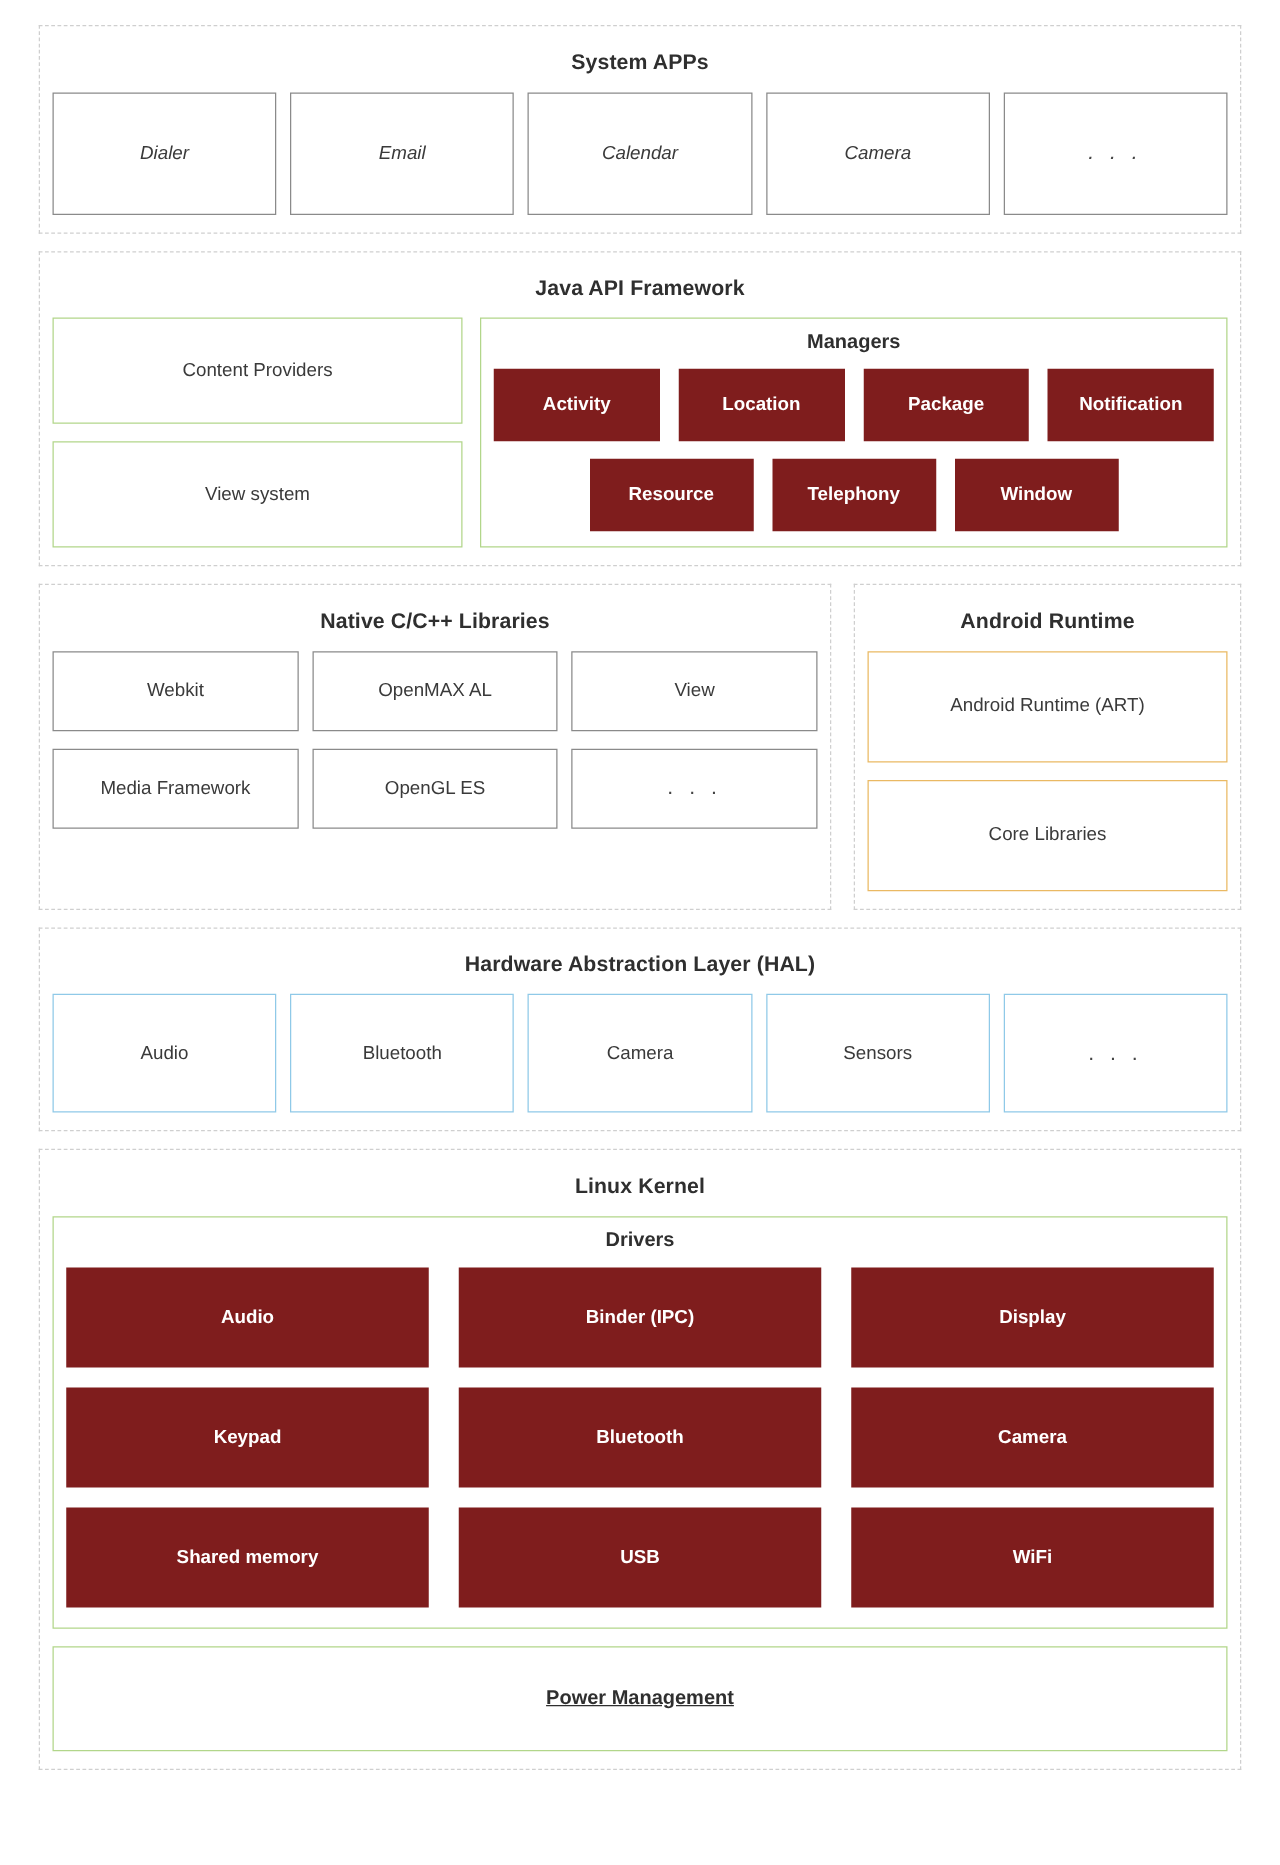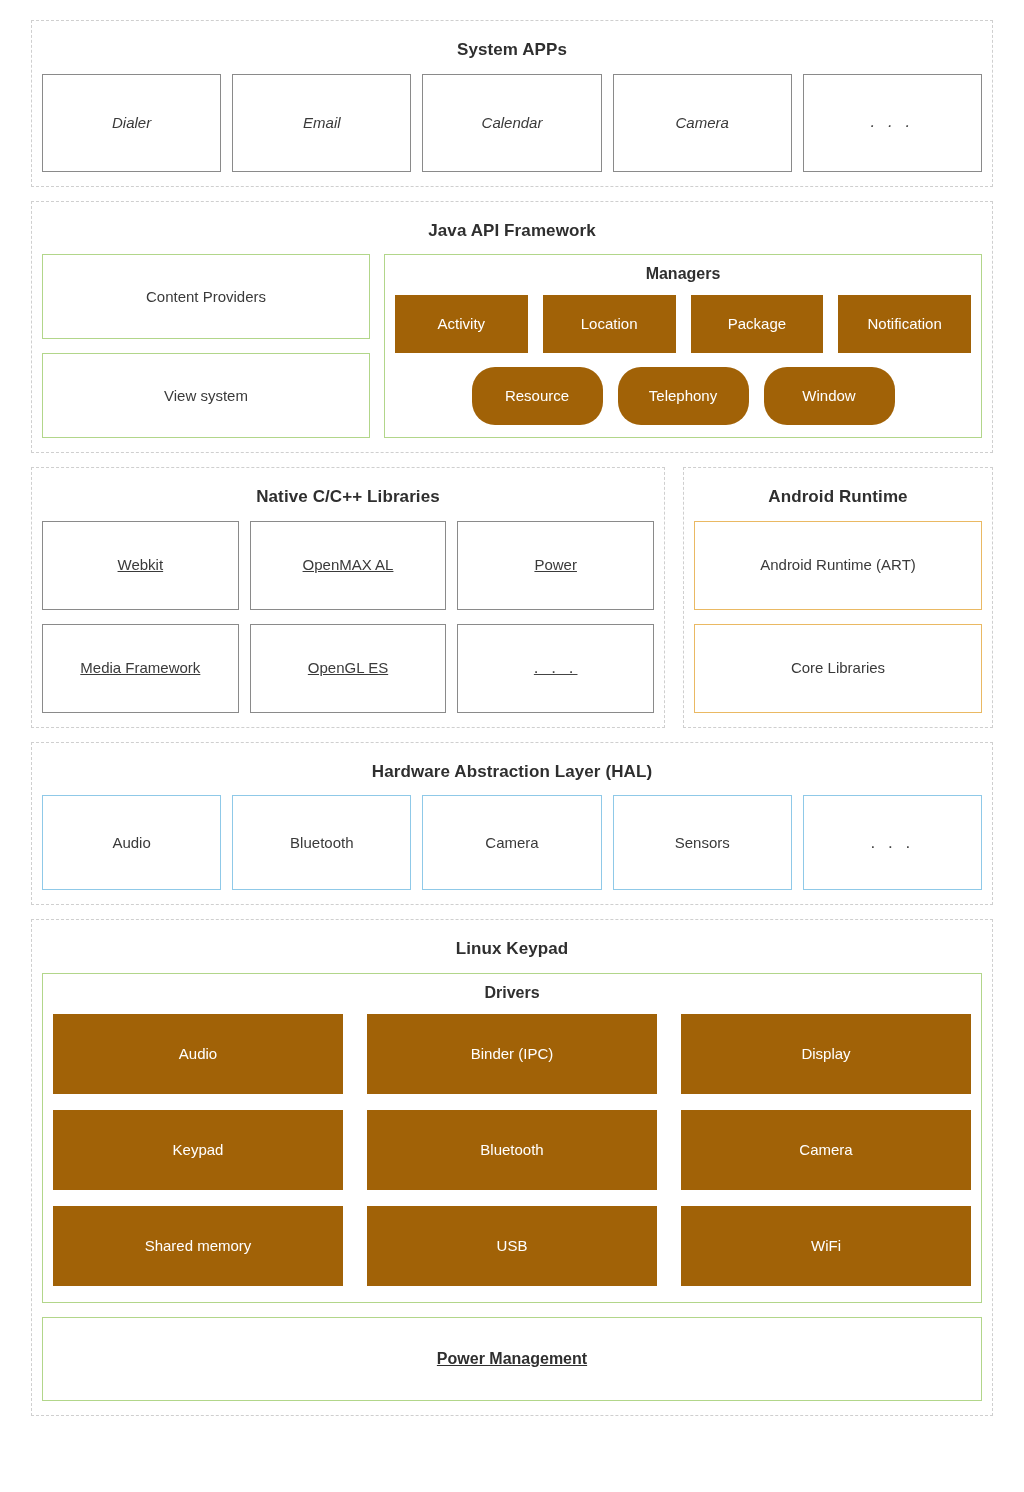--- a/index.html
+++ b/index.html
@@ -69,23 +69,24 @@
     color: #3a3a3a;
     background: #ffffff;
     line-height: 1.2;
     padding: 4px 6px;
   }
   .box-gray   { border: 1.2px solid #8a8a8a; }
   .box-green  { border: 1.2px solid #b2d68a; }
   .box-orange { border: 1.2px solid #eab963; }
   .box-blue   { border: 1.2px solid #8fc9e8; }
   .box-fill-green {
-    background: #a16207;
+    background: #7f1d1d;
     border: none;
     color: #ffffff;
+    font-weight: bold;
   }
   .ellipsis {
     letter-spacing: 4px;
     font-size: 17px;
     color: #444;
   }
 
   
   #system-apps .row .box { height: 98px; font-style: italic; }
 
@@ -105,38 +106,38 @@
   #java-api .managers {
     flex: 1 1 auto;
     border: 1.2px solid #b2d68a;
     padding: 0 10px 12px 10px;
     display: flex;
     flex-direction: column;
   }
   #java-api .managers .row { gap: 15px; }
   #java-api .managers .mrow1 .box { height: 58px; }
   #java-api .managers .mrow2 { margin-top: 14px; }
-  #java-api .managers .mrow2 .box { height: 58px; flex: 0 0 131px; border-radius: 23px; }
+  #java-api .managers .mrow2 .box { height: 58px; flex: 0 0 131px; }
   #java-api .managers .box { font-size: 15px; }
 
   
   #mid-row {
     display: flex;
     gap: 18px;
     margin-bottom: 14px;
   }
   #native-libs {
     flex: 0 0 634px;
     margin-bottom: 0;
   }
   #android-runtime {
     flex: 1 1 auto;
     margin-bottom: 0;
   }
-  #native-libs .row .box { height: 89px; text-decoration: underline; }
+  #native-libs .row .box { height: 64px; }
   #native-libs .row + .row { margin-top: 14px; }
   #android-runtime .box { height: 89px; }
   #android-runtime .box + .box { margin-top: 14px; text-align: center; }
 
   
   #hal .row .box { height: 95px; }
 
   
   #linux-kernel .drivers {
     border: 1.2px solid #b2d68a;
@@ -203,21 +204,21 @@
     </div>
   </div>
 
   <div id="mid-row">
 
     <div class="section" id="native-libs">
       <div class="section-title">Native C/C++ Libraries</div>
       <div class="row">
         <div class="box box-gray">Webkit</div>
         <div class="box box-gray">OpenMAX AL</div>
-        <div class="box box-gray">Power</div>
+        <div class="box box-gray">View</div>
       </div>
       <div class="row">
         <div class="box box-gray">Media Framework</div>
         <div class="box box-gray">OpenGL ES</div>
         <div class="box box-gray ellipsis">. . .</div>
       </div>
     </div>
 
     <div class="section" id="android-runtime">
       <div class="section-title">Android Runtime</div>
@@ -232,21 +233,21 @@
     <div class="row">
       <div class="box box-blue">Audio</div>
       <div class="box box-blue">Bluetooth</div>
       <div class="box box-blue">Camera</div>
       <div class="box box-blue">Sensors</div>
       <div class="box box-blue ellipsis">. . .</div>
     </div>
   </div>
 
   <div class="section" id="linux-kernel">
-    <div class="section-title">Linux Keypad</div>
+    <div class="section-title">Linux Kernel</div>
 
     <div class="drivers">
       <div class="sub-title">Drivers</div>
 
       <div class="row">
         <div class="box box-fill-green">Audio</div>
         <div class="box box-fill-green">Binder (IPC)</div>
         <div class="box box-fill-green">Display</div>
       </div>
 

